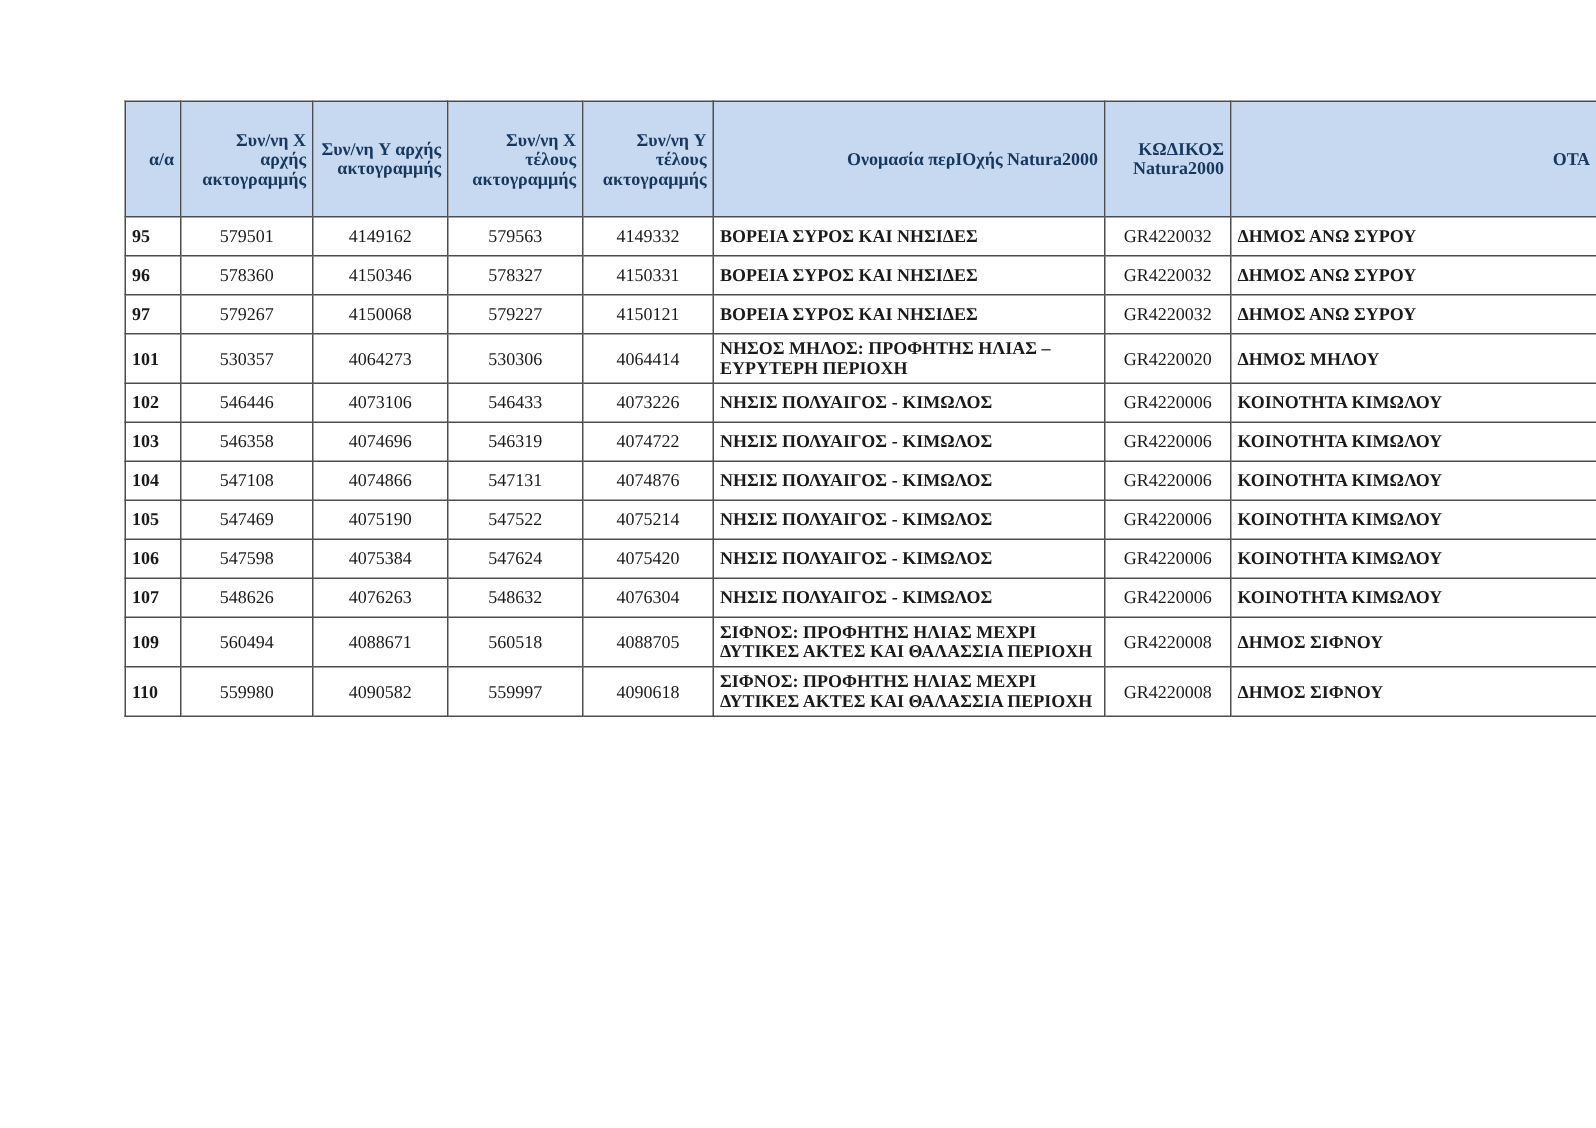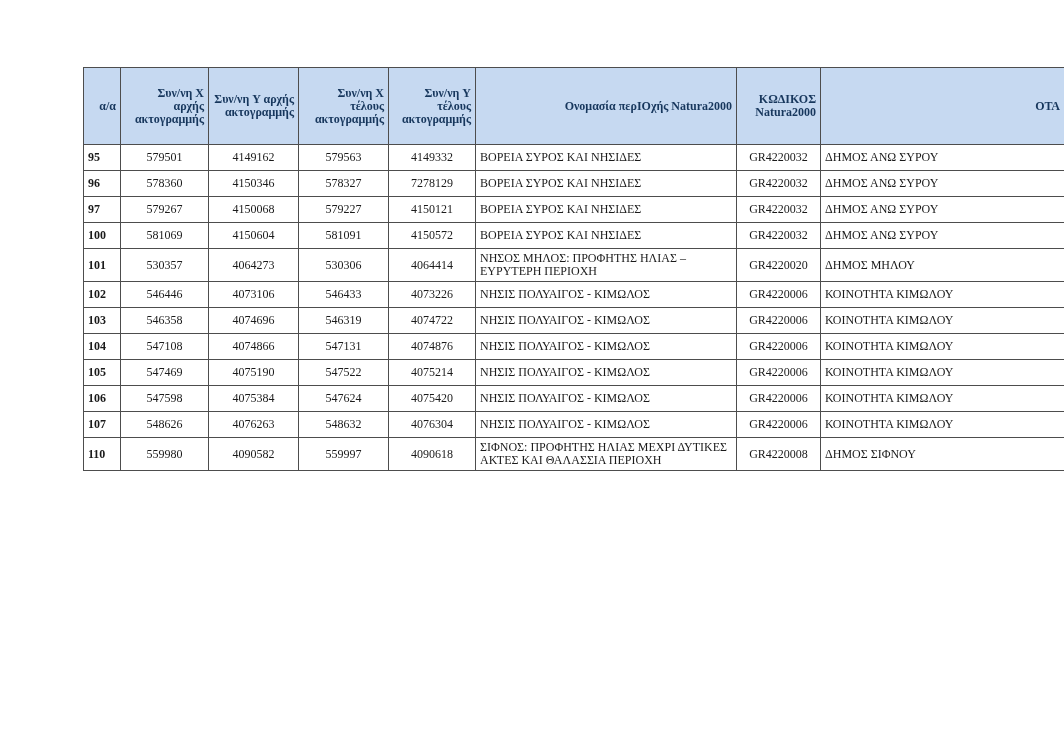--- a/index.html
+++ b/index.html
@@ -46,21 +46,21 @@
   thead th {
     background: var(--header-fill, #c6d9f1);
     color: var(--header-text, #17375d);
     font-weight: bold;
     text-align: right;
     font-size: 12px;
   }
   tbody tr { height: 26px; }
   td.c-num  { text-align: left; font-weight: bold; padding-left: 2px; padding-right: 2px; }
   td.c-coord { text-align: center; }
-  td.c-name, td.c-ota { text-align: left; padding-left: 5px; }
+  td.c-name, td.c-ota { text-align: left; padding-left: 5px; font-weight: bold; }
   td.c-code { text-align: center; }
 </style>
 </head>
 <body style="background: rgb(255, 255, 255);">
 
 <div class="doc-canvas">
   <div class="table-wrap">
     <table class="natura-table">
       <colgroup>
         <col style="width:37px">
@@ -93,46 +93,36 @@
             <td class="c-coord">4149332</td>
             <td class="c-name">ΒΟΡΕΙΑ ΣΥΡΟΣ ΚΑΙ ΝΗΣΙΔΕΣ</td>
             <td class="c-code">GR4220032</td>
             <td class="c-ota">ΔΗΜΟΣ ΑΝΩ ΣΥΡΟΥ</td>
           </tr>
           <tr>
             <td class="c-num">96</td>
             <td class="c-coord">578360</td>
             <td class="c-coord">4150346</td>
             <td class="c-coord">578327</td>
-            <td class="c-coord">7278129</td>
+            <td class="c-coord">4150331</td>
             <td class="c-name">ΒΟΡΕΙΑ ΣΥΡΟΣ ΚΑΙ ΝΗΣΙΔΕΣ</td>
             <td class="c-code">GR4220032</td>
             <td class="c-ota">ΔΗΜΟΣ ΑΝΩ ΣΥΡΟΥ</td>
           </tr>
           <tr>
             <td class="c-num">97</td>
             <td class="c-coord">579267</td>
             <td class="c-coord">4150068</td>
             <td class="c-coord">579227</td>
             <td class="c-coord">4150121</td>
             <td class="c-name">ΒΟΡΕΙΑ ΣΥΡΟΣ ΚΑΙ ΝΗΣΙΔΕΣ</td>
             <td class="c-code">GR4220032</td>
             <td class="c-ota">ΔΗΜΟΣ ΑΝΩ ΣΥΡΟΥ</td>
           </tr>
           <tr>
-            <td class="c-num">100</td>
-            <td class="c-coord">581069</td>
-            <td class="c-coord">4150604</td>
-            <td class="c-coord">581091</td>
-            <td class="c-coord">4150572</td>
-            <td class="c-name">ΒΟΡΕΙΑ ΣΥΡΟΣ ΚΑΙ ΝΗΣΙΔΕΣ</td>
-            <td class="c-code">GR4220032</td>
-            <td class="c-ota">ΔΗΜΟΣ ΑΝΩ ΣΥΡΟΥ</td>
-          </tr>
-          <tr>
             <td class="c-num">101</td>
             <td class="c-coord">530357</td>
             <td class="c-coord">4064273</td>
             <td class="c-coord">530306</td>
             <td class="c-coord">4064414</td>
             <td class="c-name">ΝΗΣΟΣ ΜΗΛΟΣ: ΠΡΟΦΗΤΗΣ ΗΛΙΑΣ – ΕΥΡΥΤΕΡΗ ΠΕΡΙΟΧΗ</td>
             <td class="c-code">GR4220020</td>
             <td class="c-ota">ΔΗΜΟΣ ΜΗΛΟΥ</td>
           </tr>
           <tr>
@@ -189,20 +179,30 @@
             <td class="c-num">107</td>
             <td class="c-coord">548626</td>
             <td class="c-coord">4076263</td>
             <td class="c-coord">548632</td>
             <td class="c-coord">4076304</td>
             <td class="c-name">ΝΗΣΙΣ ΠΟΛΥΑΙΓΟΣ - ΚΙΜΩΛΟΣ</td>
             <td class="c-code">GR4220006</td>
             <td class="c-ota">ΚΟΙΝΟΤΗΤΑ ΚΙΜΩΛΟΥ</td>
           </tr>
           <tr>
+            <td class="c-num">109</td>
+            <td class="c-coord">560494</td>
+            <td class="c-coord">4088671</td>
+            <td class="c-coord">560518</td>
+            <td class="c-coord">4088705</td>
+            <td class="c-name">ΣΙΦΝΟΣ: ΠΡΟΦΗΤΗΣ ΗΛΙΑΣ ΜΕΧΡΙ ΔΥΤΙΚΕΣ ΑΚΤΕΣ ΚΑΙ ΘΑΛΑΣΣΙΑ ΠΕΡΙΟΧΗ</td>
+            <td class="c-code">GR4220008</td>
+            <td class="c-ota">ΔΗΜΟΣ ΣΙΦΝΟΥ</td>
+          </tr>
+          <tr>
             <td class="c-num">110</td>
             <td class="c-coord">559980</td>
             <td class="c-coord">4090582</td>
             <td class="c-coord">559997</td>
             <td class="c-coord">4090618</td>
             <td class="c-name">ΣΙΦΝΟΣ: ΠΡΟΦΗΤΗΣ ΗΛΙΑΣ ΜΕΧΡΙ ΔΥΤΙΚΕΣ ΑΚΤΕΣ ΚΑΙ ΘΑΛΑΣΣΙΑ ΠΕΡΙΟΧΗ</td>
             <td class="c-code">GR4220008</td>
             <td class="c-ota">ΔΗΜΟΣ ΣΙΦΝΟΥ</td>
           </tr>
         </tbody>

